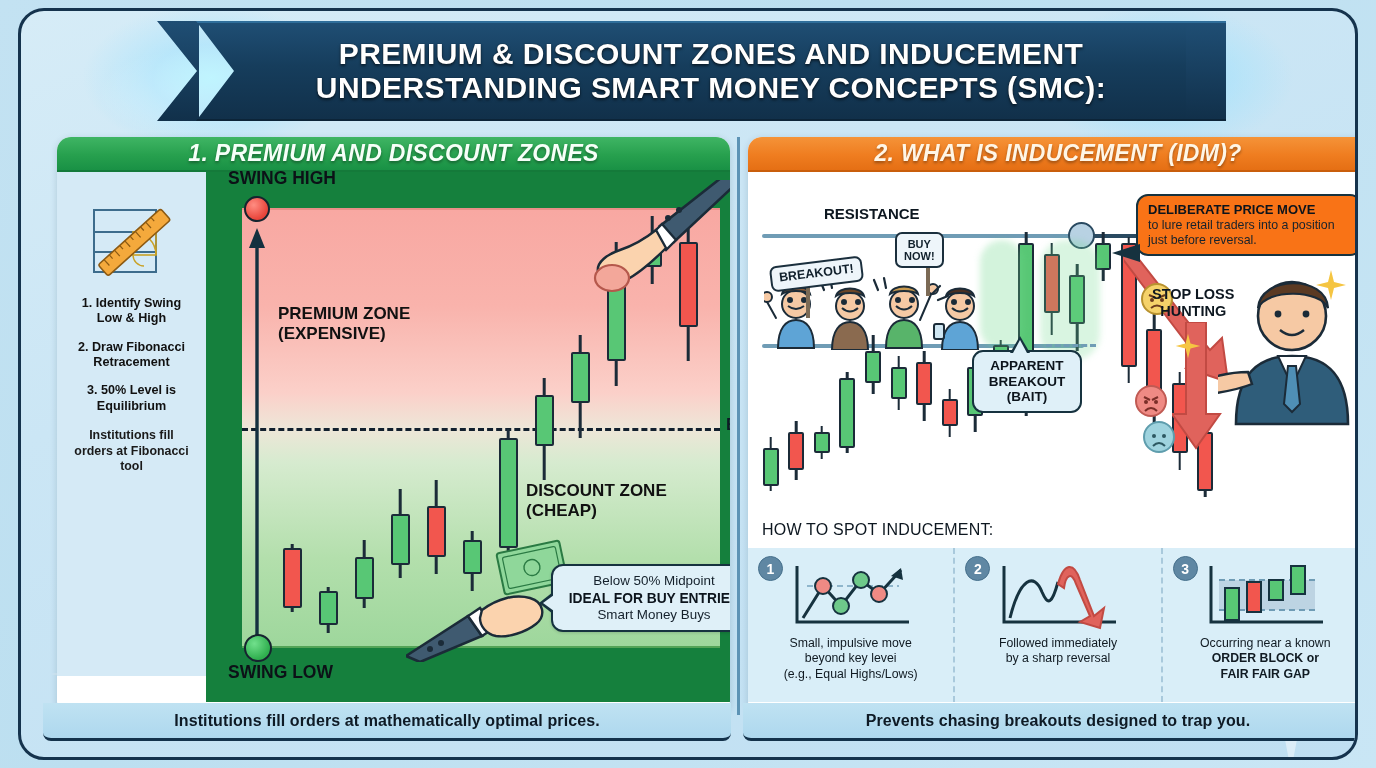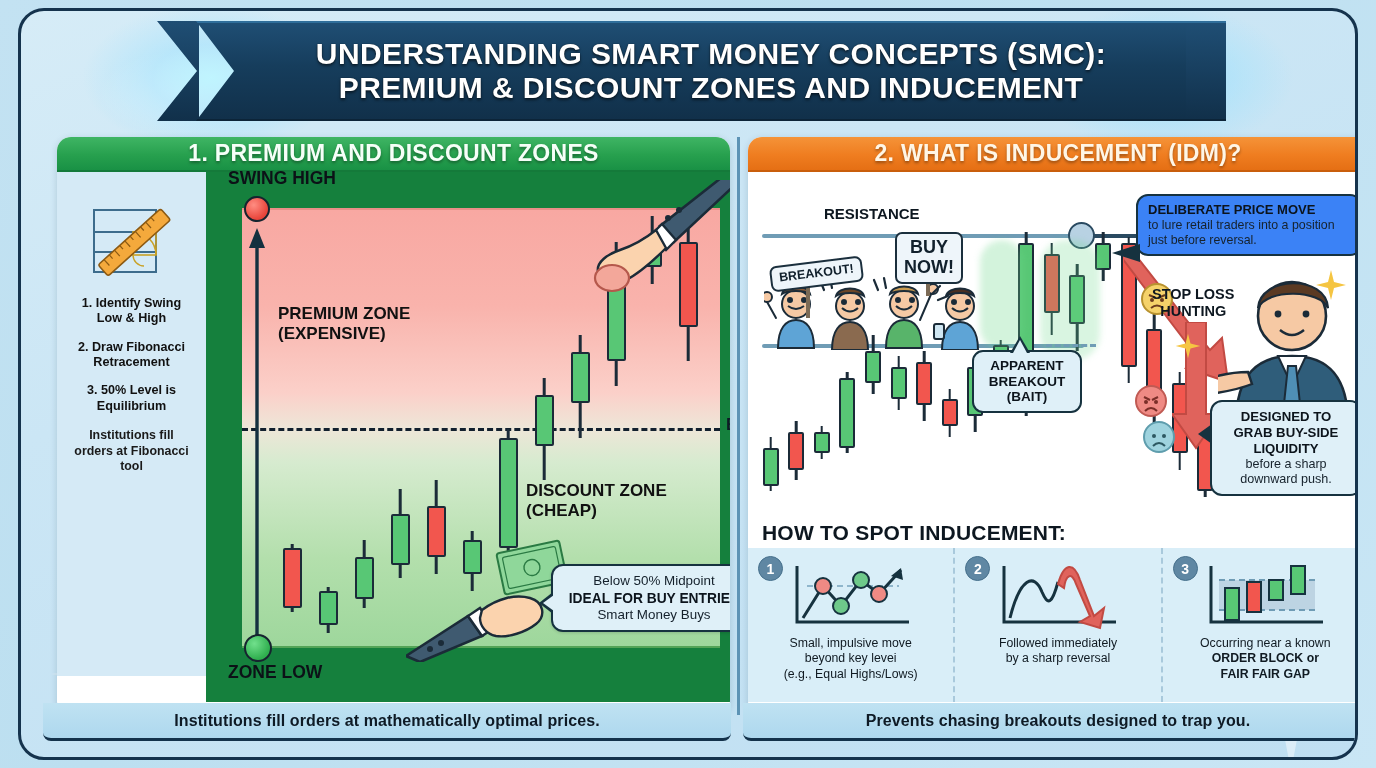--- a/index.html
+++ b/index.html
@@ -80,20 +80,21 @@
     border-radius:14px;
     overflow:hidden;
     box-shadow: 0 2px 7px rgba(20,50,80,.18);
   }
   #panel-left  { left:36px;  width:673px; height:578px; }
   #panel-right { left:727px; width:620px; height:578px; }
 
   .panel-head {
     height:35px; display:flex; align-items:center; justify-content:center;
     border-radius:12px 12px 0 0;
+    font-style:italic;
   }
   #head-left  { background: linear-gradient(180deg,#3fb564 0%,#27a04e 55%,#199145 100%); border-bottom:2px solid #147a3a; }
   #head-right { background: linear-gradient(180deg,#f59338 0%,#ef7d20 55%,#e56f14 100%); border-bottom:2px solid #c95e0c; }
   .panel-head-text {
     color:#f6fff8; font-weight:bold; font-size:23px; letter-spacing:.3px;
     text-shadow: 0 2px 3px rgba(0,0,0,.35);
   }
   #head-right .panel-head-text { color:#fff6e6; }
 
   .panel-body { position:relative; height:530px; background:#ffffff; }
@@ -216,26 +217,26 @@
   #eqh-line{ position:absolute; left:13px; top:12px; width:108px; height:4px; background:#2a4a61; }
   #retail-shelf{
     position:absolute; left:14px; top:172px; width:322px; height:4px; background:#6f9cb5; border-radius:2px;
   }
   .sign{
     position:absolute; background:#eef5fa; border:2.5px solid #1b2f3d; border-radius:7px;
     font-weight:bold; color:#11202c; text-align:center; line-height:1.1;
     padding:4px 7px; font-size:12.5px;
   }
   #sign-breakout{ left:22px; top:89px; transform:rotate(-7deg); font-size:12.5px; }
-  #sign-buynow { left:147px; top:60px; font-size:18px; }
+  #sign-buynow { left:147px; top:60px; font-size:11px; }
   .sign-post{ position:absolute; width:4px; background:#7b6a55; }
 
   #callout-idm{
     position:absolute; left:388px; top:22px; width:226px;
-    background:#3b82f6; border:2.5px solid #16323f; border-radius:12px;
+    background:#f97316; border:2.5px solid #16323f; border-radius:12px;
     padding:6px 10px; line-height:1.22;
   }
   #callout-idm .t1{ font-weight:bold; font-size:13px; color:#0c141c; }
   #callout-idm .t2{ font-size:12.4px; color:#16222c; }
   #idm-tail{
     position:absolute; left:-26px; top:48px; width:0; height:0;
     border-top:9px solid transparent; border-bottom:9px solid transparent;
     border-right:28px solid #16323f;
   }
 
@@ -268,21 +269,21 @@
   #callout-liq .l1{ font-weight:bold; font-size:13.2px; color:#0c141c; }
   #callout-liq .l2{ font-size:12.6px; color:#16222c; }
   #liq-tail{
     position:absolute; left:-14px; top:22px; width:0;height:0;
     border-top:10px solid transparent; border-bottom:10px solid transparent;
     border-right:14px solid #16323f;
   }
 
   
   #spot-title{
-    position:absolute; left:14px; top:349px; font-weight:bold; font-size:21px; color:#0d1720;
+    position:absolute; left:14px; top:349px; font-weight:normal; font-size:16px; color:#0d1720;
     letter-spacing:.2px;
   }
   #spot-strip{
     position:absolute; left:0; top:376px; width:100%; height:154px;
     background:#d9eef8;
     display:flex;
   }
   .spot-col{
     flex:1; position:relative; padding:10px 8px 0 8px; text-align:center;
   }
@@ -324,22 +325,22 @@
   <div class="star" style="left:1210px;top:640px;width:120px;height:120px;opacity:.45"></div>
   <div class="star" style="left:30px;top:628px;width:70px;height:70px;opacity:.25"></div>
 
   <div id="banner-wrap">
     <div id="banner-glow-l"></div>
     <div id="banner-glow-r"></div>
     <div class="flag-tail l"></div>
     <div class="flag-tail r"></div>
     <div id="banner">
       <div id="banner-inner">
+        <div class="banner-line">PREMIUM &amp; DISCOUNT ZONES AND INDUCEMENT</div>
         <div class="banner-line">UNDERSTANDING SMART MONEY CONCEPTS (SMC):</div>
-        <div class="banner-line">PREMIUM &amp; DISCOUNT ZONES AND INDUCEMENT</div>
       </div>
     </div>
   </div>
 
   <div id="center-divider"></div>
 
   <div class="panel" id="panel-left">
     <div class="panel-head" id="head-left">
       <span class="panel-head-text">1. PREMIUM AND DISCOUNT ZONES</span>
     </div>
@@ -384,21 +385,21 @@
         <div id="equilibrium-line"></div>
         <div id="equilibrium-label">EQUILIBRIUM (50%)</div>
 
         <svg id="swing-arrow" viewBox="0 0 18 420">
           <line x1="9" y1="14" x2="9" y2="420" stroke="#14303f" stroke-width="3.4"></line>
           <polygon points="9,0 17,20 1,20" fill="#14303f"></polygon>
         </svg>
         <div id="swing-high-dot"></div>
         <div id="swing-low-dot"></div>
         <div id="swing-high-label">SWING HIGH</div>
-        <div id="swing-low-label">ZONE LOW</div>
+        <div id="swing-low-label">SWING LOW</div>
 
         <div id="left-candles">
             <div class="candle" style="left: 76.5px; top: 372.02px; width: 19px; height: 68.16px;">
               <div class="wick" style="top: 0px; height: 68.16px;"></div>
               <div class="body dn" style="top: 4.26px; height: 59.64px;"></div>
             </div>
             <div class="candle" style="left: 112.5px; top: 414.62px; width: 19px; height: 46.86px;">
               <div class="wick" style="top: 0px; height: 46.86px;"></div>
               <div class="body up" style="top: 4.26px; height: 34.08px;"></div>
             </div>
@@ -699,25 +700,20 @@
           <div>APPARENT</div>
           <div>BREAKOUT</div>
           <div>(BAIT)</div>
         </div>
 
         <div id="stoploss-label">
           <div>STOP LOSS</div>
           <div>HUNTING</div>
         </div>
 
-        <div id="callout-liq">
-          <div id="liq-tail"></div>
-          <div class="l1">DESIGNED TO GRAB BUY-SIDE LIQUIDITY</div>
-          <div class="l2">before a sharp downward push.</div>
-        </div>
       </div>
 
       <div id="spot-title">HOW TO SPOT INDUCEMENT:</div>
 
       <div id="spot-strip">
 
         <div class="spot-col">
           <div class="spot-badge">1</div>
           <svg class="spot-fig" width="132" height="72" viewBox="0 0 132 72">
             <path d="M12 6 L12 62 L124 62" fill="none" stroke="#16323f" stroke-width="3"></path>

